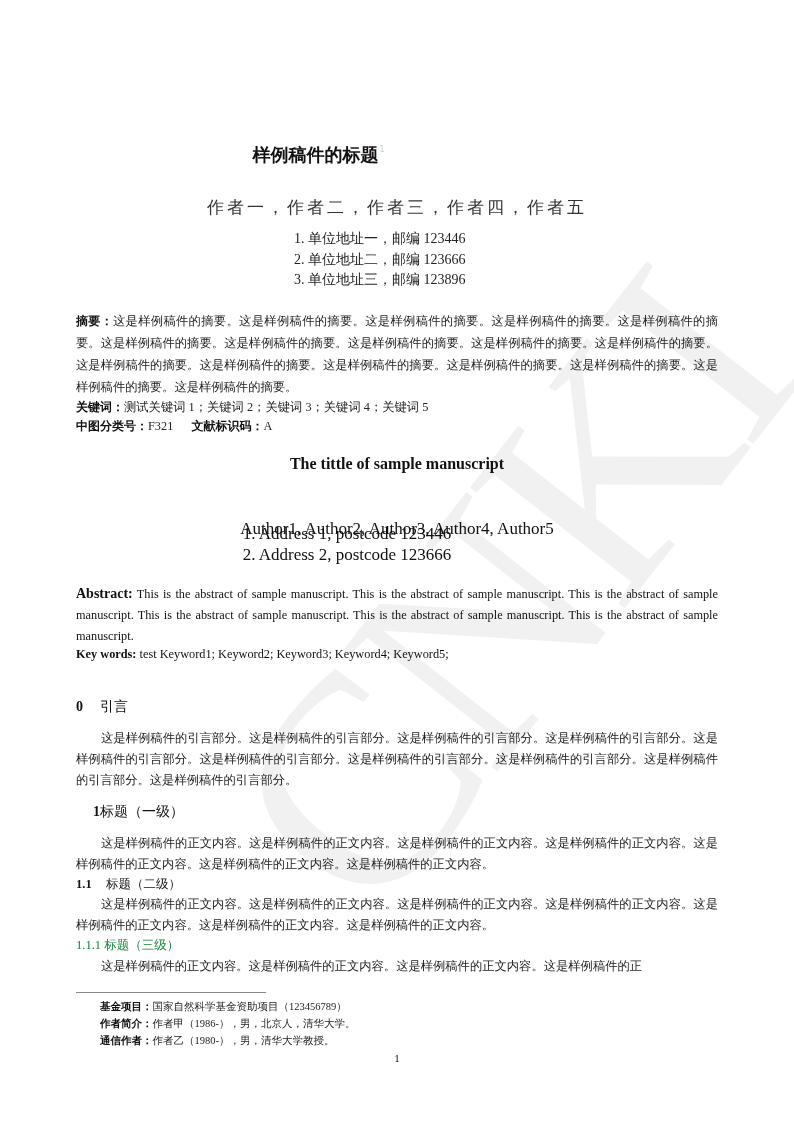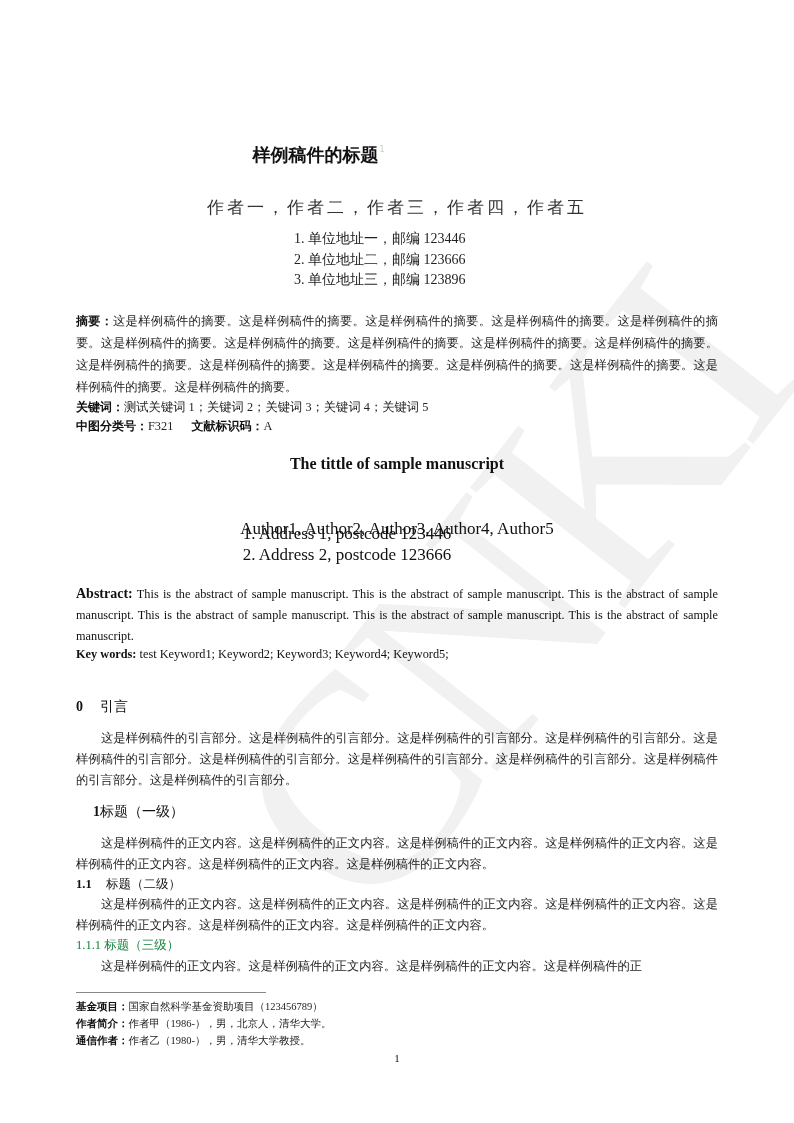--- a/index.html
+++ b/index.html
@@ -30,21 +30,21 @@
   .h1 .num { font-weight: bold; display: inline-block; width: 24px; }
   .h1 .t { font-family: "DejaVu Sans", sans-serif; font-size: 14px; }
   .body-text { left: 76px; width: 642px; font-size: 12.3px; line-height: 21px; text-align: justify;
                text-indent: 25px; color: #222; }
   .h2 { left: 76px; top: 876px; font-size: 12.5px; }
   .h2 .num { font-weight: bold; display: inline-block; width: 30px; }
   .h2 .t { font-family: "DejaVu Sans", sans-serif; font-size: 12.5px; }
   .h3 { left: 76px; top: 937px; font-size: 12.5px; color: #15803d; }
   .rule { left: 76px; top: 992px; width: 190px; height: 1px; background: #888; }
   .foot { left: 76px; top: 998px; font-size: 10.5px; line-height: 16px; color: #222; }
-  .foot b { font-family: "DejaVu Sans", sans-serif; font-weight: bold; font-size: 10.5px; color: #111; }
+  .foot b { font-family: "DejaVu Sans", sans-serif; font-weight: bold; font-size: 10.5px; color: #111; margin-left: 24px; }
   .pnum { left: 0; width: 794px; top: 1052px; text-align: center; font-size: 11px; }
 </style>
 </head>
 <body>
 
 <div class="watermark">
   <span style="left:40px; top:420px;">CNKI</span>
 </div>
 
 <div class="content">

